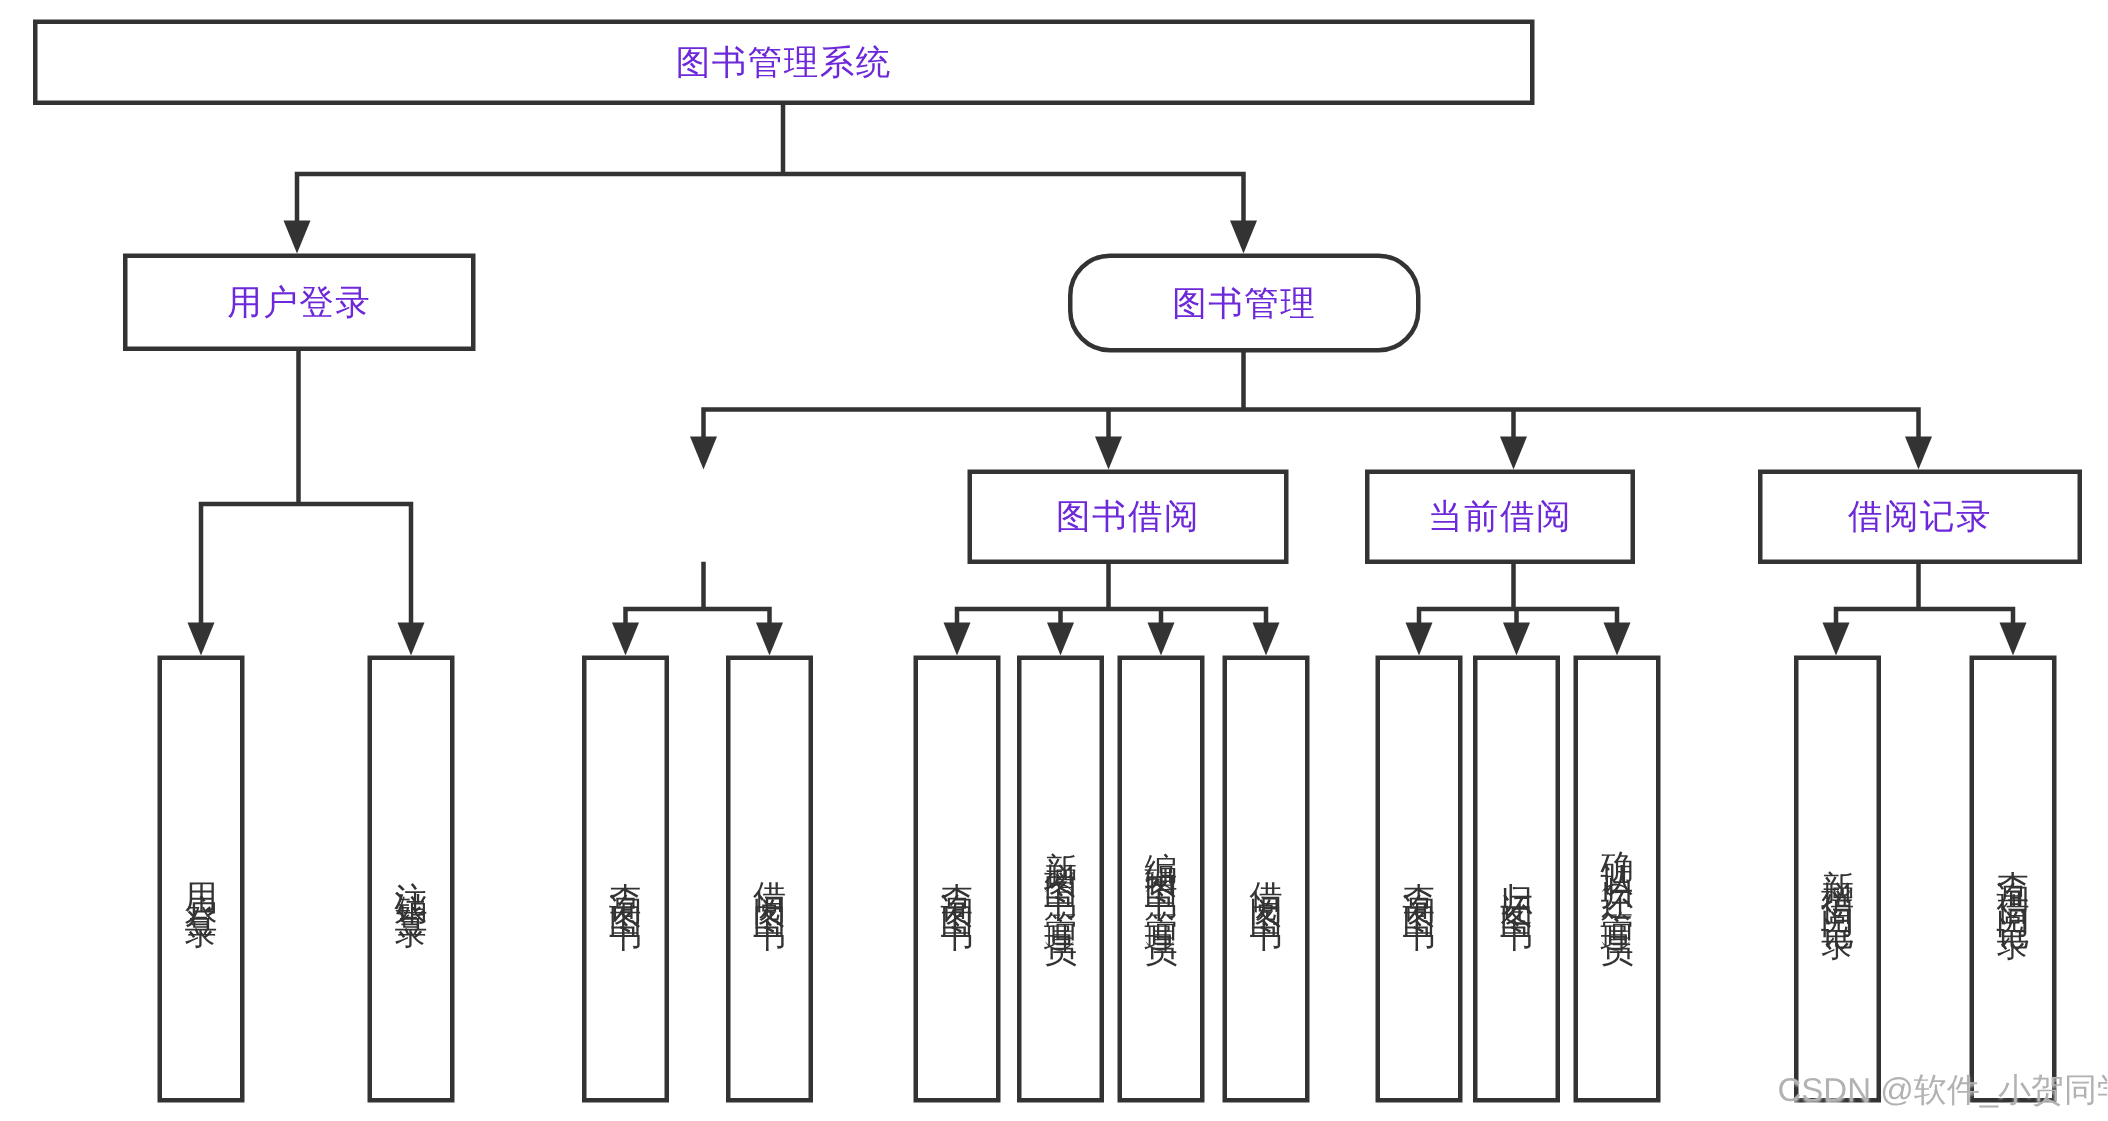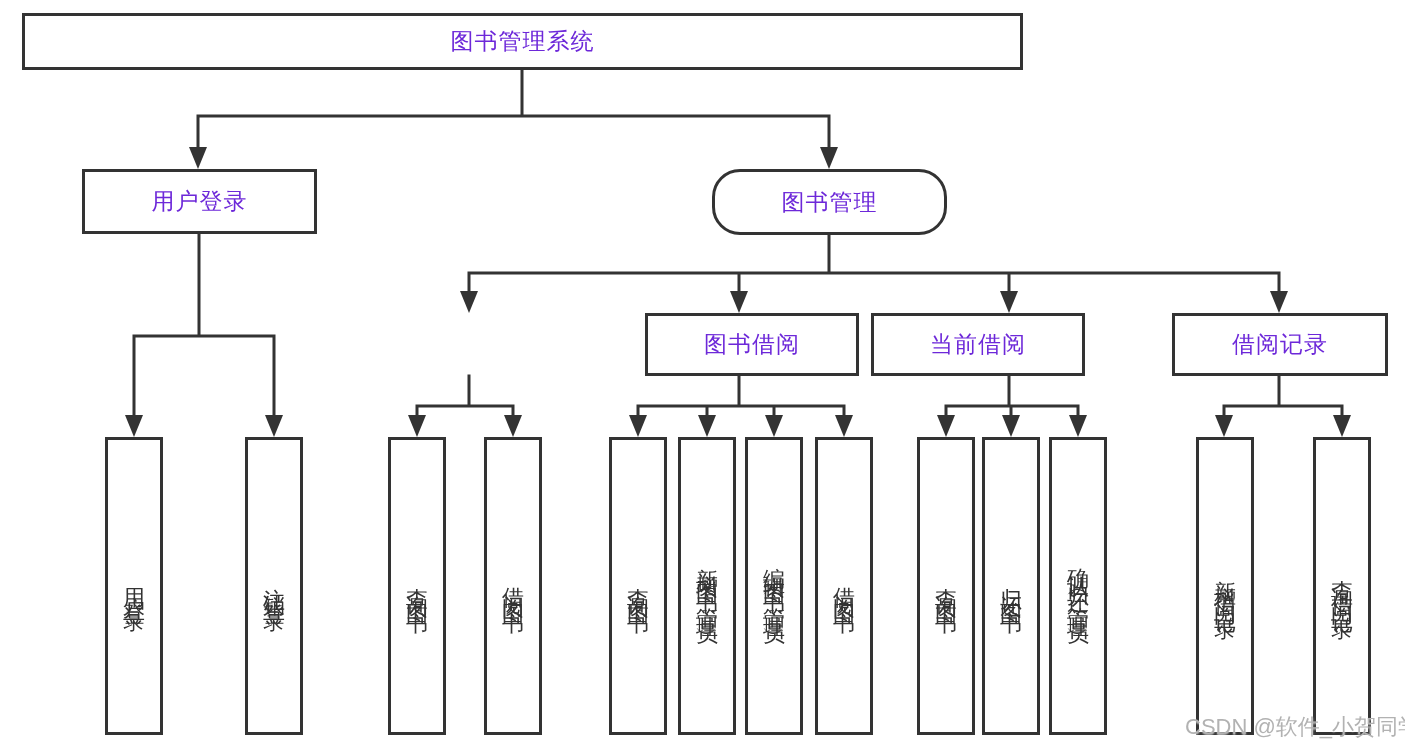--- a/index.html
+++ b/index.html
@@ -110,21 +110,21 @@
   <div class="node" style="left:82px; top:169px; width:235px; height:65px;">
     <span class="label">用户登录</span>
   </div>
   <div class="node" style="left:712px; top:169px; width:235px; height:66px;border-radius:28px;">
     <span class="label">图书管理</span>
   </div>
 
   <div class="node" style="left:633px; top:313px; width:214px; height:63px;margin-left:12px;">
     <span class="label">图书借阅</span>
   </div>
-  <div class="node" style="left:871px; top:313px; width:214px; height:63px;">
+  <div class="node" style="left:910px; top:313px; width:180px; height:63px;">
     <span class="label">当前借阅</span>
   </div>
   <div class="node" style="left:1172px; top:313px; width:216px; height:63px;">
     <span class="label">借阅记录</span>
   </div>
 
   <div class="leaf" style="left:105px;">
     <span class="vtext">用户登录</span>
   </div>
   <div class="leaf" style="left:245px;">

